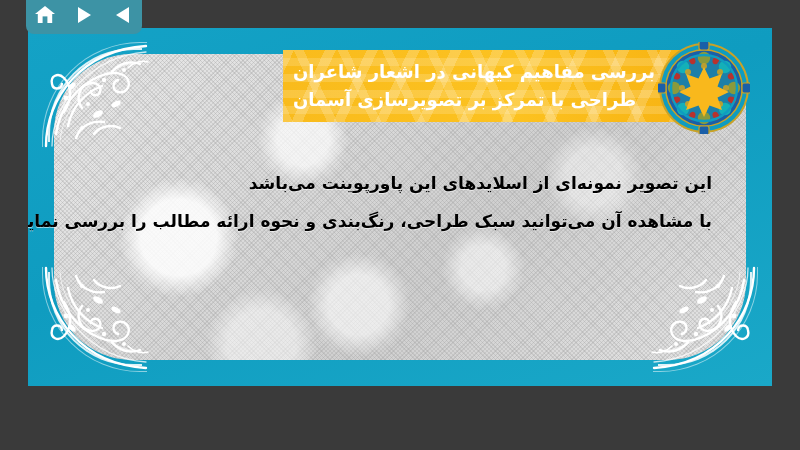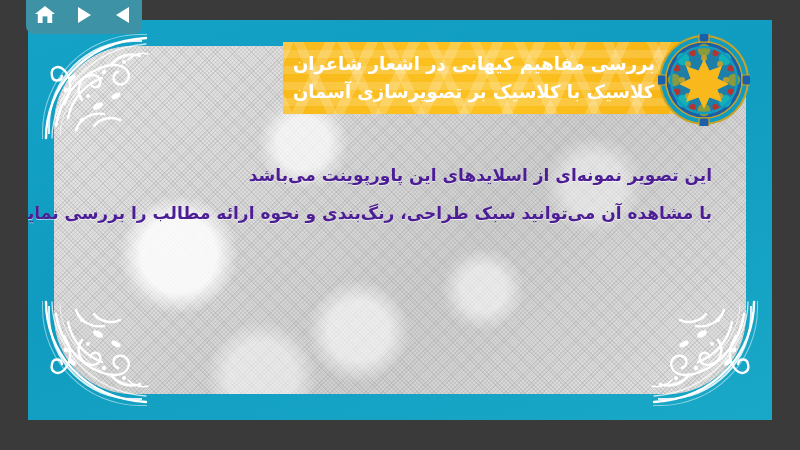--- a/index.html
+++ b/index.html
@@ -30,22 +30,22 @@
   .navbtn{
     width:30px;height:26px;
     display:flex;align-items:center;justify-content:center;
     cursor:pointer;
   }
   .navbtn svg{display:block;}
 
   
   #slide{
     position:absolute;
-    left:28px;top:20px;
-    width:744px;height:400px;
+    left:28px;top:28px;
+    width:744px;height:358px;
     background:#16a3c4;
     overflow:hidden;
     z-index:10;
   }
   
   #slide::before{
     content:"";position:absolute;inset:0;
     background:linear-gradient(160deg,#14a2c6 0%,#0f9cc0 45%,#1aa8c8 100%);
   }
 
@@ -152,21 +152,21 @@
   }
 
   
   #body-text{
     position:absolute;
     z-index:25;
     right:60px;left:60px;top:136px;
     direction:rtl;text-align:right;
   }
   .body-line{
-    color:#4c1d95;
+    color:#000000;
     font-size:17px;
     font-weight:700;
     line-height:2.25;
     white-space:nowrap;
     text-shadow:0 1px 0 rgba(255,255,255,.55);
   }
 </style>
 </head>
 <body>
 
@@ -289,21 +289,21 @@
           <ellipse cx="74" cy="62" rx="5" ry="2.6" transform="rotate(-28 74 62)"></ellipse>
           <ellipse cx="30" cy="44" rx="4.6" ry="2.4" transform="rotate(-45 30 44)"></ellipse>
         </g>
       </svg>
     </div>
 
     <div id="banner">
       <div id="banner-cap"></div>
       <div id="banner-body">
         <div class="banner-line">بررسی مفاهیم کیهانی در اشعار شاعران</div>
-        <div class="banner-line">کلاسیک با کلاسیک بر تصویرسازی آسمان</div>
+        <div class="banner-line">طراحی با تمرکز بر تصویرسازی آسمان</div>
       </div>
     </div>
 
     <div id="medallion">
       <svg width="92" height="92" viewBox="0 0 92 92">
         <circle cx="46" cy="46" r="45" fill="#c9a227"></circle>
         <circle cx="46" cy="46" r="43" fill="#0f9cc0"></circle>
         <circle cx="46" cy="46" r="39" fill="#c9a227"></circle>
         <circle cx="46" cy="46" r="37.5" fill="#1a5fa8"></circle>
         <g>

